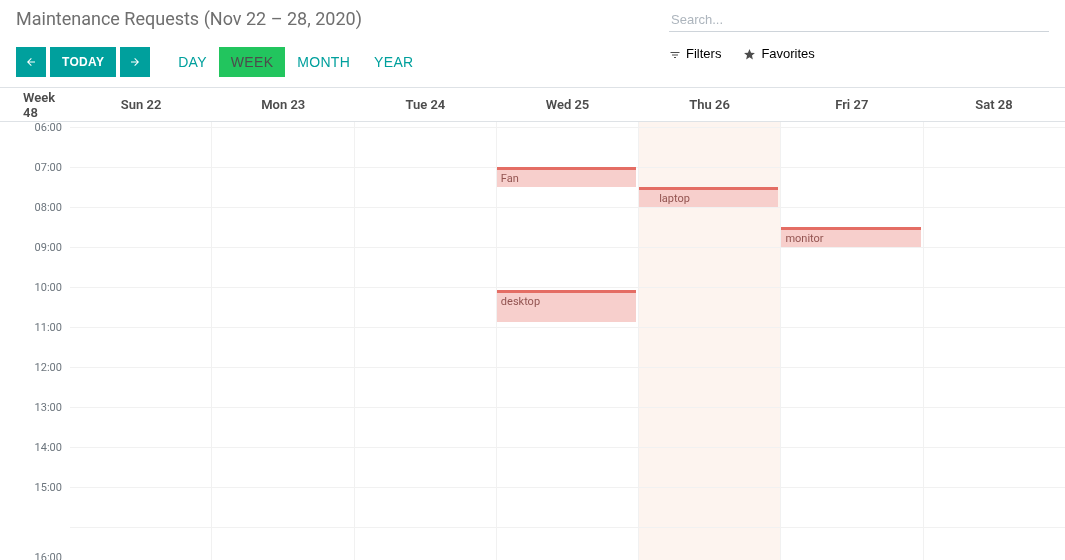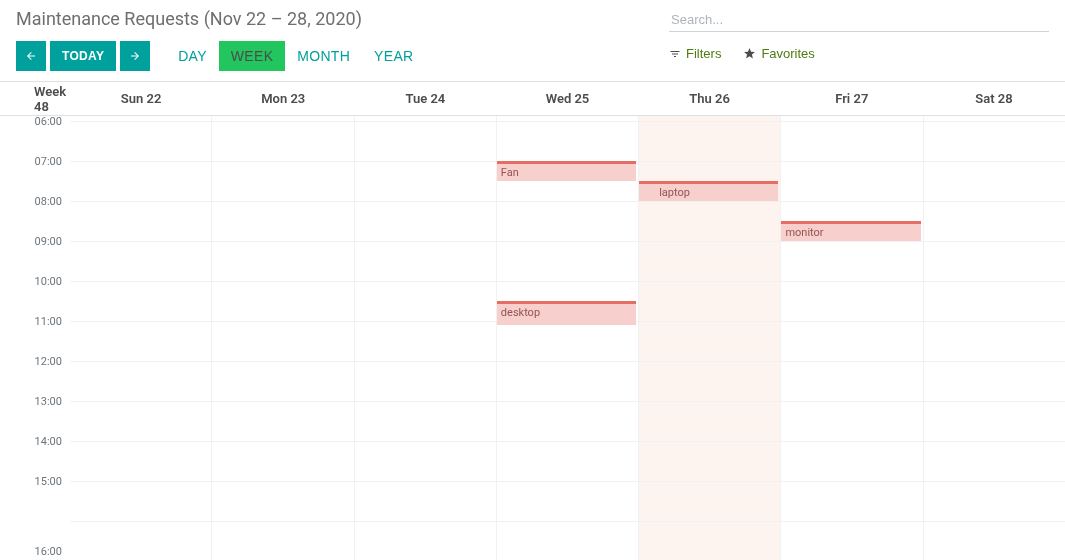--- a/index.html
+++ b/index.html
@@ -17,21 +17,21 @@
       justify-content: space-between;
       align-items: flex-start;
       padding: 8px 16px 0 16px;
     }
     .header-left { flex: 1; }
     .header-right { width: 380px; }
     .title {
       font-size: 18px;
       font-weight: 400;
       color: #6f6f6f;
-      margin-bottom: 12px;
+      margin-bottom: 18px;
     }
     .toolbar {
       display: flex;
       align-items: center;
       gap: 4px;
     }
     .nav-btn {
       background: #00a09d;
       color: #fff;
       border: none;
@@ -88,25 +88,25 @@
     .search-input::placeholder { color: #adb5bd; }
     .filter-row {
       display: flex;
       gap: 22px;
       align-items: center;
       margin-top: 2px;
     }
     .filter-btn {
       background: transparent;
       border: none;
-      color: #4d7c0f;
+      color: #000000;
       font-size: 13px;
       cursor: pointer;
       display: inline-flex;
-      align-items: center;
+      align-items: flex-end;
       gap: 5px;
     }
     .filter-btn svg { fill: #4c4c4c; }
     .divider {
       border-top: 1px solid #dee2e6;
       margin-top: 10px;
     }
 
     .calendar {
       position: relative;
@@ -117,21 +117,21 @@
       height: 34px;
       align-items: center;
     }
     .week-col {
       width: 70px;
       flex-shrink: 0;
       font-size: 13px;
       font-weight: 600;
       color: #4c4c4c;
       text-align: left;
-      padding-left: 34px;
+      padding-left: 23px;
     }
     .day-col {
       flex: 1;
       font-size: 13px;
       font-weight: 600;
       color: #4c4c4c;
       text-align: center;
     }
 
     .cal-body {
@@ -305,21 +305,21 @@
           <div class="hour-line" style="top: 85px;"></div>
           <div class="hour-line" style="top: 125px;"></div>
           <div class="hour-line" style="top: 165px;"></div>
           <div class="hour-line" style="top: 205px;"></div>
           <div class="hour-line" style="top: 245px;"></div>
           <div class="hour-line" style="top: 285px;"></div>
           <div class="hour-line" style="top: 325px;"></div>
           <div class="hour-line" style="top: 365px;"></div>
           <div class="hour-line" style="top: 405px;"></div>
           <div class="event" style="top: 45px; height: 20px;">Fan</div>
-          <div class="event" style="top: 185px; height: 24px;">desktop</div>
+          <div class="event" style="top: 168px; height: 32px;">desktop</div>
         </div>
         <div class="grid-day today">
           <div class="hour-line" style="top: 5px;"></div>
           <div class="hour-line" style="top: 45px;"></div>
           <div class="hour-line" style="top: 85px;"></div>
           <div class="hour-line" style="top: 125px;"></div>
           <div class="hour-line" style="top: 165px;"></div>
           <div class="hour-line" style="top: 205px;"></div>
           <div class="hour-line" style="top: 245px;"></div>
           <div class="hour-line" style="top: 285px;"></div>

